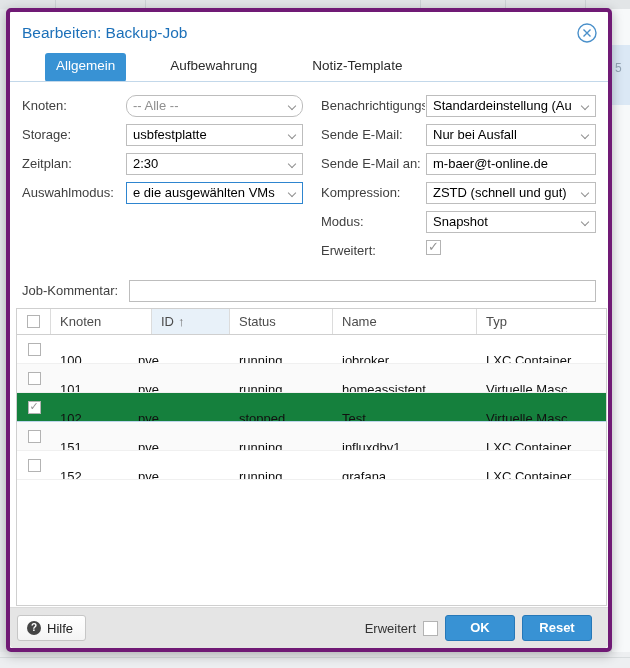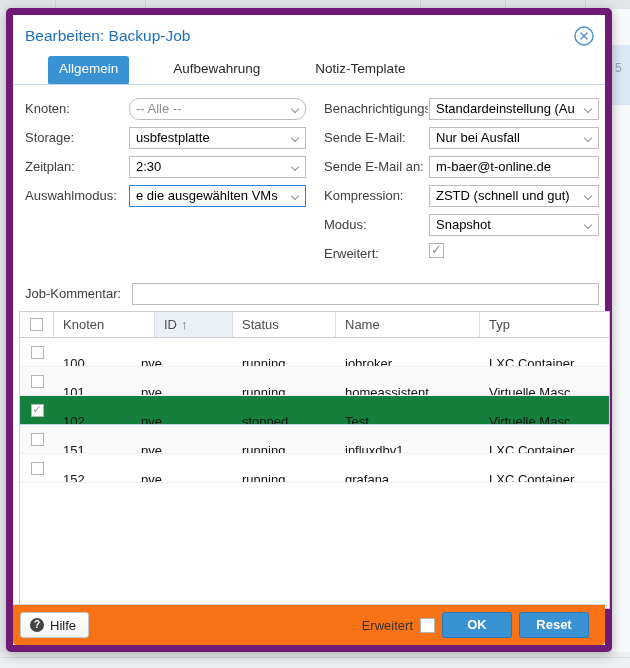--- a/index.html
+++ b/index.html
@@ -16,21 +16,21 @@
   .backdrop-top .vline { position:absolute; top:0; width:1px; height:9px; background:#cdd2d5; }
   .backdrop-right { position:absolute; left:612px; top:9px; width:18px; height:643px; background:#f7f9fa; }
   .backdrop-band { position:absolute; left:0; top:36px; width:18px; height:60px; background:#dbe8f5;
     color:#93a4b4; font-size:12px; padding:16px 0 0 3px; }
   .backdrop-bottom { position:absolute; left:0; top:652px; width:630px; height:16px; background:#edeff1; }
   .backdrop-bottom .hline { position:absolute; left:0; top:5px; width:630px; height:1px; background:#d8dcde; }
 
   
   .dialog {
     position:absolute; left:6px; top:8px; width:606px; height:644px;
-    background:#fff; border:7px solid #701a75; border-radius:5px;
+    background:#fff; border:4px solid #701a75; border-radius:5px;
     box-shadow:0 3px 12px rgba(0,0,0,.28);
   }
   .dlg-title { position:absolute; left:12px; top:12px; font-size:15.5px; color:#1c70b9; }
   .close-btn { position:absolute; right:10px; top:10px; width:22px; height:22px; cursor:pointer; }
 
   
   .tabbar { position:absolute; left:11px; top:41px; display:flex; gap:9px; }
   .tab { padding:4px 11px; height:29px; line-height:17px; font-size:13.5px; color:#2b2b2b;
     border-radius:3px; cursor:pointer;margin-left:24px; }
   .tab.active { background:#3892d4; color:#fff; }
@@ -75,21 +75,21 @@
   .c0{width:34px; display:flex; align-items:center; justify-content:center; padding:0;}
   .c1{width:78px} .c2{width:101px} .c3{width:103px} .c4{width:144px} .c5{flex:1}
   .trow { display:flex; height:29px; border-bottom:1px solid #f0f0f0; background:#fff; cursor:pointer; }
   .trow.stripe { background:#fafafa; }
   .trow.selected { background:#15803d; border-bottom:1px solid #bdd6ec; }
   .td { padding:12px 9px; line-height:28px; color:#111; white-space:nowrap; overflow:hidden; }
   .td.c0 { line-height:normal; }
 
   
   .footer { position:absolute; left:0; bottom:0; width:100%; height:41px;
-    background:#f97316; border-top:1px solid #dadada; border-radius:0 0 4px 4px;
+    background:#e5e5e5; border-top:1px solid #dadada; border-radius:0 0 4px 4px;
     display:flex; align-items:center; }
   .help-btn { margin-left:7px; height:26px; padding:0 12px 0 9px; display:flex; align-items:center; gap:6px;
     background:linear-gradient(#ffffff,#f4f4f4); border:1px solid #c6c6c6; border-radius:3px;
     color:#222; cursor:pointer; }
   .help-icon { width:14px; height:14px; border-radius:50%; background:#454545; color:#fff;
     font-size:10px; font-weight:bold; text-align:center; line-height:14px; }
   .help-icon::after { content:"?"; }
   .foot-right { margin-left:auto; margin-right:16px; display:flex; align-items:center; gap:7px; }
   .adv-label { color:#333; }
   .btn-blue { width:70px; height:26px; background:#3892d4; border:1px solid #2678b8; border-radius:3px;

